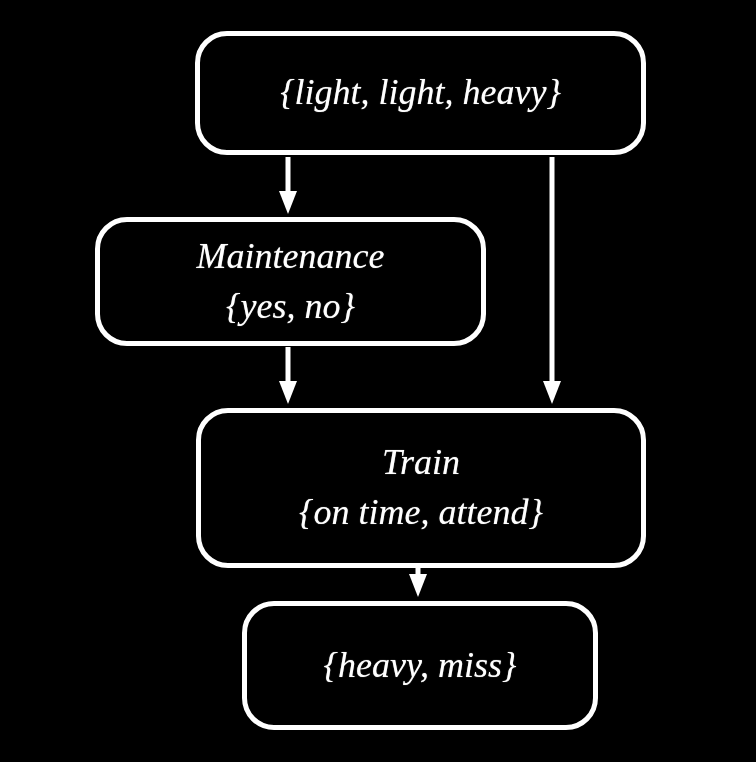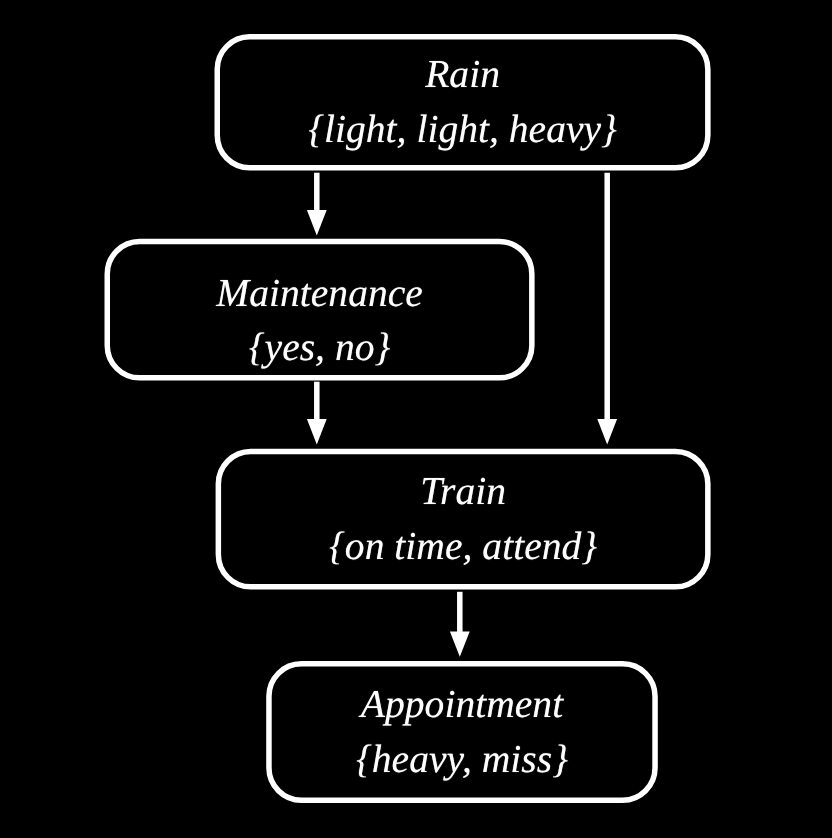--- a/index.html
+++ b/index.html
@@ -34,22 +34,22 @@
     flex-direction: column;
     align-items: center;
     justify-content: center;
     text-align: center;
     font-style: italic;
     font-size: 36px;
     line-height: 1.38;
     text-shadow: 0 0 1px rgba(255,255,255,0.6);
   }
   .node-rain        { left: 195px; top: 31px;  width: 451px; height: 124px; }
-  .node-maintenance { left: 95px;  top: 217px; width: 391px; height: 129px; justify-content: flex-end; }
-  .node-train       { left: 196px; top: 408px; width: 450px; height: 128px; }
+  .node-maintenance { left: 95px;  top: 217px; width: 391px; height: 129px; }
+  .node-train       { left: 196px; top: 408px; width: 450px; height: 160px; }
   .node-appointment { left: 242px; top: 601px; width: 356px; height: 129px; }
 </style>
 </head>
 <body>
 
 <div class="canvas">
 
   <svg class="edges-layer" width="756" height="762" viewBox="0 0 756 762" xmlns="http://www.w3.org/2000/svg">
     <g>
       <line x1="288" y1="157" x2="288" y2="193" stroke="currentColor" stroke-width="5"></line>
@@ -63,32 +63,30 @@
       <line x1="288" y1="347" x2="288" y2="383" stroke="currentColor" stroke-width="5"></line>
       <polygon points="279,381 297,381 288,404" fill="currentColor"></polygon>
     </g>
     <g>
       <line x1="418" y1="538" x2="418" y2="576" stroke="currentColor" stroke-width="5"></line>
       <polygon points="409,574 427,574 418,597" fill="currentColor"></polygon>
     </g>
   </svg>
 
   <div class="node node-rain">
-    <span>Rain</span>
     <span>{light, light, heavy}</span>
   </div>
 
   <div class="node node-maintenance">
     <span>Maintenance</span>
     <span>{yes, no}</span>
   </div>
 
   <div class="node node-train">
     <span>Train</span>
     <span>{on time, attend}</span>
   </div>
 
   <div class="node node-appointment">
-    <span>Appointment</span>
     <span>{heavy, miss}</span>
   </div>
 
 </div>
 
 </body></html>

